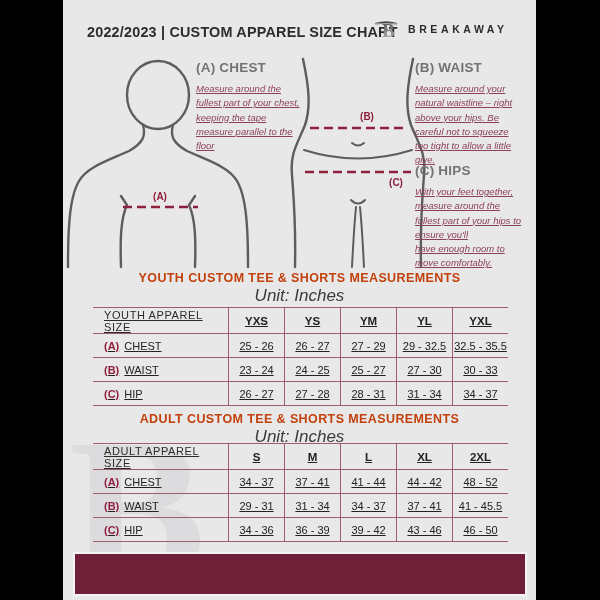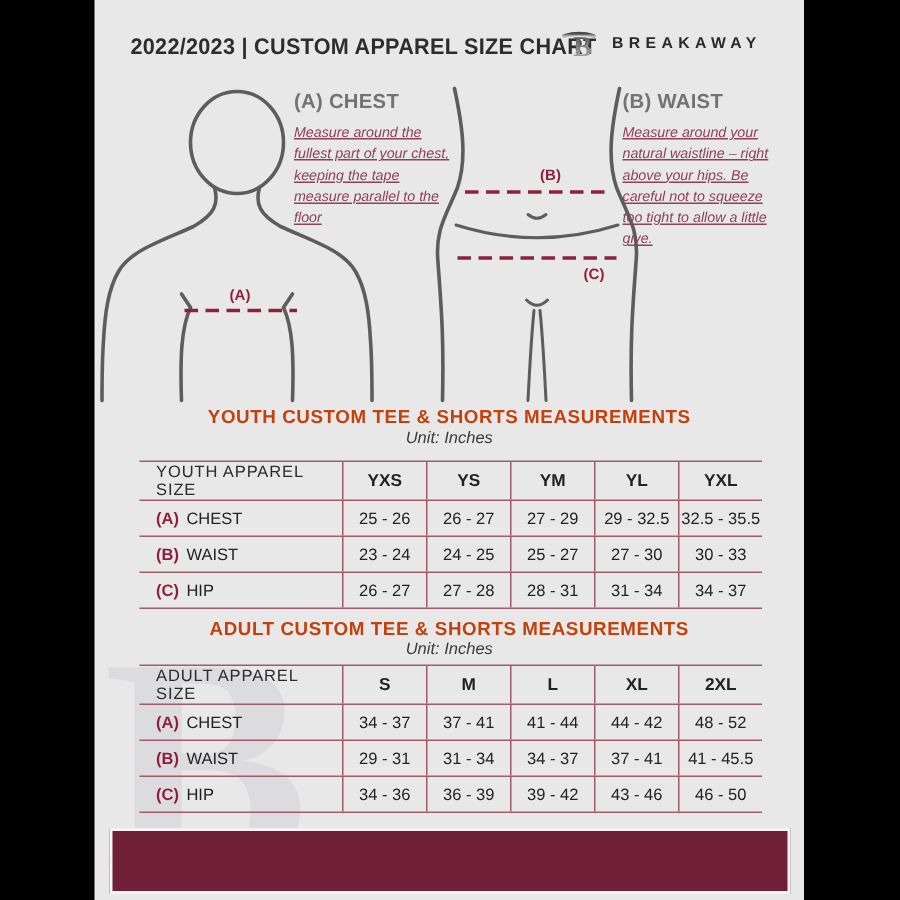--- a/index.html
+++ b/index.html
@@ -25,27 +25,27 @@
   .note-c{left:352px;top:163px;width:112px;}
 
   
   .watermark{position:absolute;left:6px;top:408px;z-index:1;font-size:205px;line-height:1;
              font-weight:bold;color:#dcdcdf;font-family:"Liberation Serif",serif;}
 
   
   .tbl-title{position:absolute;left:0;width:473px;text-align:center;z-index:2;
              font-size:12.5px;font-weight:bold;color:#c2410c;letter-spacing:.4px;}
   .tbl-unit{position:absolute;left:0;width:473px;text-align:center;z-index:2;
-            font-size:11px;font-style:italic;color:#3a3a3a;}
+            font-size:17px;font-style:italic;color:#3a3a3a;}
   .tbl{position:absolute;left:30px;width:415px;z-index:2;border-bottom:1.5px solid #9d5b6b;}
   .row{display:grid;grid-template-columns:135px repeat(5,56px);border-top:1.5px solid #9d5b6b;}
   .row.head{height:25px;}
   .row.data{height:23px;}
   .cell{display:flex;align-items:center;justify-content:center;font-size:11px;color:#222;
-        border-left:1.5px solid #9d5b6b;}
+        border-left:1.5px solid #9d5b6b;text-decoration:underline;}
   .cell:first-child{border-left:none;justify-content:flex-start;padding-left:11px;}
   .row.head .cell{font-weight:bold;font-size:11.5px;}
   .row.head .cell:first-child{font-weight:normal;font-size:11px;letter-spacing:.6px;color:#2b2b2b;}
   .rk{color:#8e1f3d;font-weight:bold;margin-right:5px;}
   .yt-title{top:271px}.yt-unit{top:286px}.yt-tbl{top:307px}
   .ad-title{top:412px}.ad-unit{top:427px}.ad-tbl{top:443px}
 
   
   .footer-bar{position:absolute;left:10px;top:552px;width:450px;height:40px;z-index:3;
               background:#701f38;border:2px solid #f4f4f5;}
@@ -101,20 +101,25 @@
     </svg>
 
     <div class="note note-a">
       <h3><span>(A)</span> <span>CHEST</span></h3>
       <p>Measure around the fullest part of your chest, keeping the tape measure parallel to the floor</p>
     </div>
     <div class="note note-b">
       <h3><span>(B)</span> <span>WAIST</span></h3>
       <p>Measure around your natural waistline – right above your hips. Be careful not to squeeze too tight to allow a little give.</p>
     </div>
+    <div class="note note-c">
+      <h3><span>(C)</span> <span>HIPS</span></h3>
+      <p>With your feet together, measure around the fullest part of your hips to ensure you'll
+have enough room to move comfortably.</p>
+    </div>
 
     <div class="watermark">B</div>
 
     <div class="tbl-title yt-title">YOUTH CUSTOM TEE &amp; SHORTS MEASUREMENTS</div>
     <div class="tbl-unit yt-unit">Unit: Inches</div>
     <div class="tbl yt-tbl">
       <div class="row head">
         <div class="cell">YOUTH APPAREL SIZE</div>
         <div class="cell">YXS</div>
         <div class="cell">YS</div>

